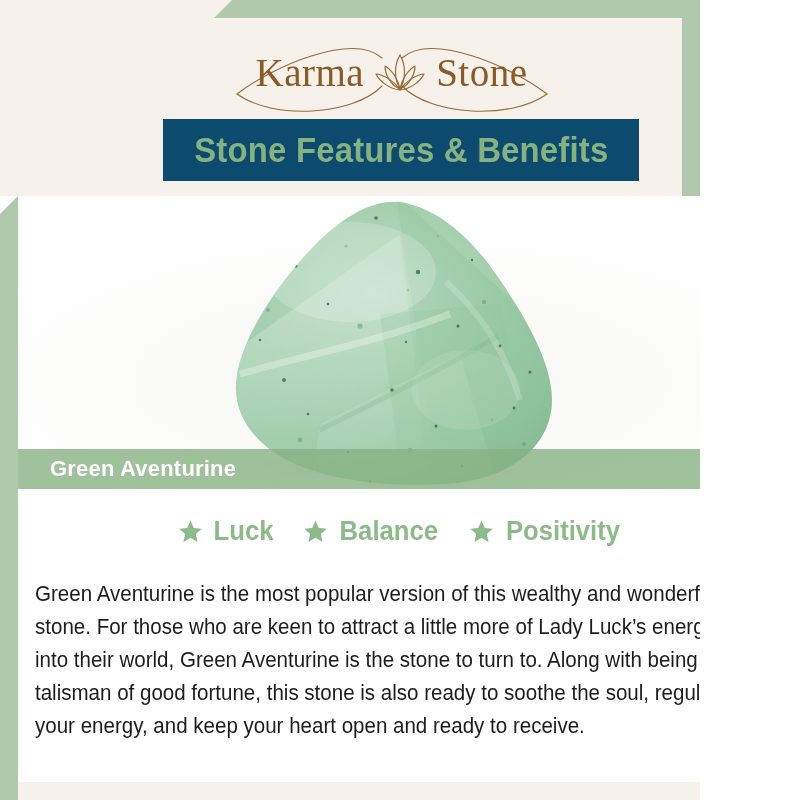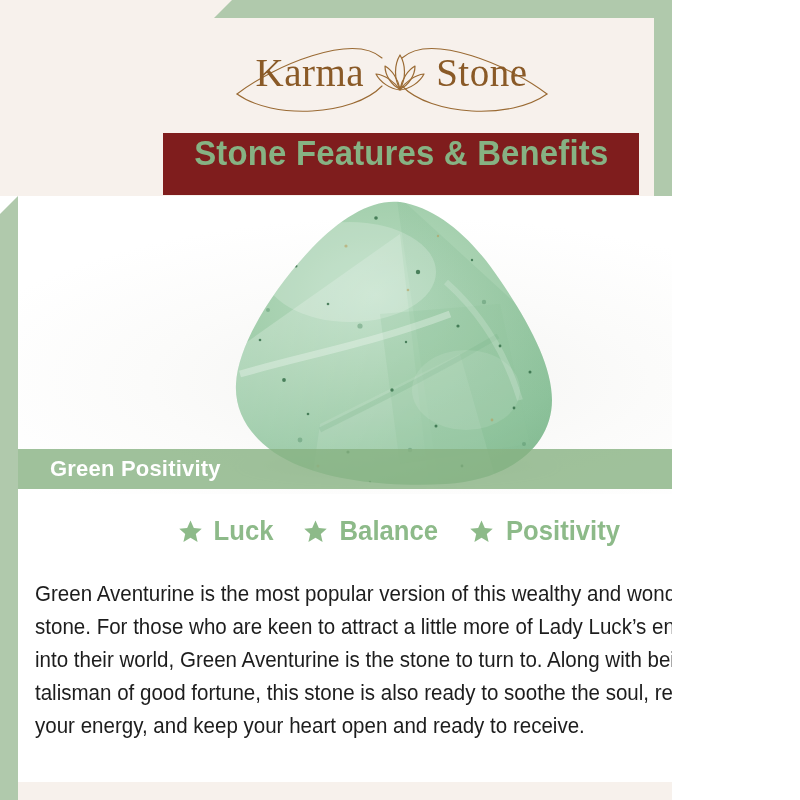--- a/index.html
+++ b/index.html
@@ -13,20 +13,21 @@
     font-family: "Liberation Sans", sans-serif;
     background: #ffffff;
   }
 
   #page {
     position: relative;
     width: 672px;
     height: 800px;
     background: #ffffff;
     overflow: hidden;
+    padding-left: 28px;
   }
 
   
   .frame-top-right {
     position: absolute;
     top: 0;
     left: 214px;
     width: 586px;
     height: 18px;
     background: #b0c9ac;
@@ -111,25 +112,26 @@
   .logo-lotus {
     width: 52px;
     height: 46px;
     display: block;
   }
 
   
   .title-box {
     position: absolute;
     left: 163px;
-    top: 133px;
+    top: 119px;
     width: 476px;
     height: 62px;
-    background: #7f1d1d;
-    display: flex;
+    background: #0c4a6e;
+    display: flex;
+    align-items: center;
     justify-content: center;
   }
   .title-text {
     font-family: "Liberation Sans Narrow", "Liberation Sans", sans-serif;
     font-size: 35px;
     font-weight: bold;
     color: #86b283;
     letter-spacing: 0.2px;
     transform: scaleX(0.94);
     white-space: nowrap;
@@ -371,21 +373,21 @@
           <circle cx="100" cy="246" r="2.4"></circle>
             <circle cx="324" cy="250" r="2.0"></circle>
           <circle cx="210" cy="256" r="2.2"></circle>
             <circle cx="68" cy="116" r="2.0"></circle>
         </g>
       </g>
     </svg>
   </div>
 
   <div class="stone-name-band">
-    <span class="stone-name-text">Green Positivity</span>
+    <span class="stone-name-text">Green Aventurine</span>
   </div>
 
   <div class="info">
 
     <div class="keywords">
       <div class="keyword">
         <svg class="kw-star" viewBox="0 0 24 24">
           <polygon points="12,1.5 15.2,8.6 22.8,9.3 17.1,14.4 18.8,22 12,18 5.2,22 6.9,14.4 1.2,9.3 8.8,8.6" fill="#8dba89"></polygon>
         </svg>
         <span class="kw-label">Luck</span>

